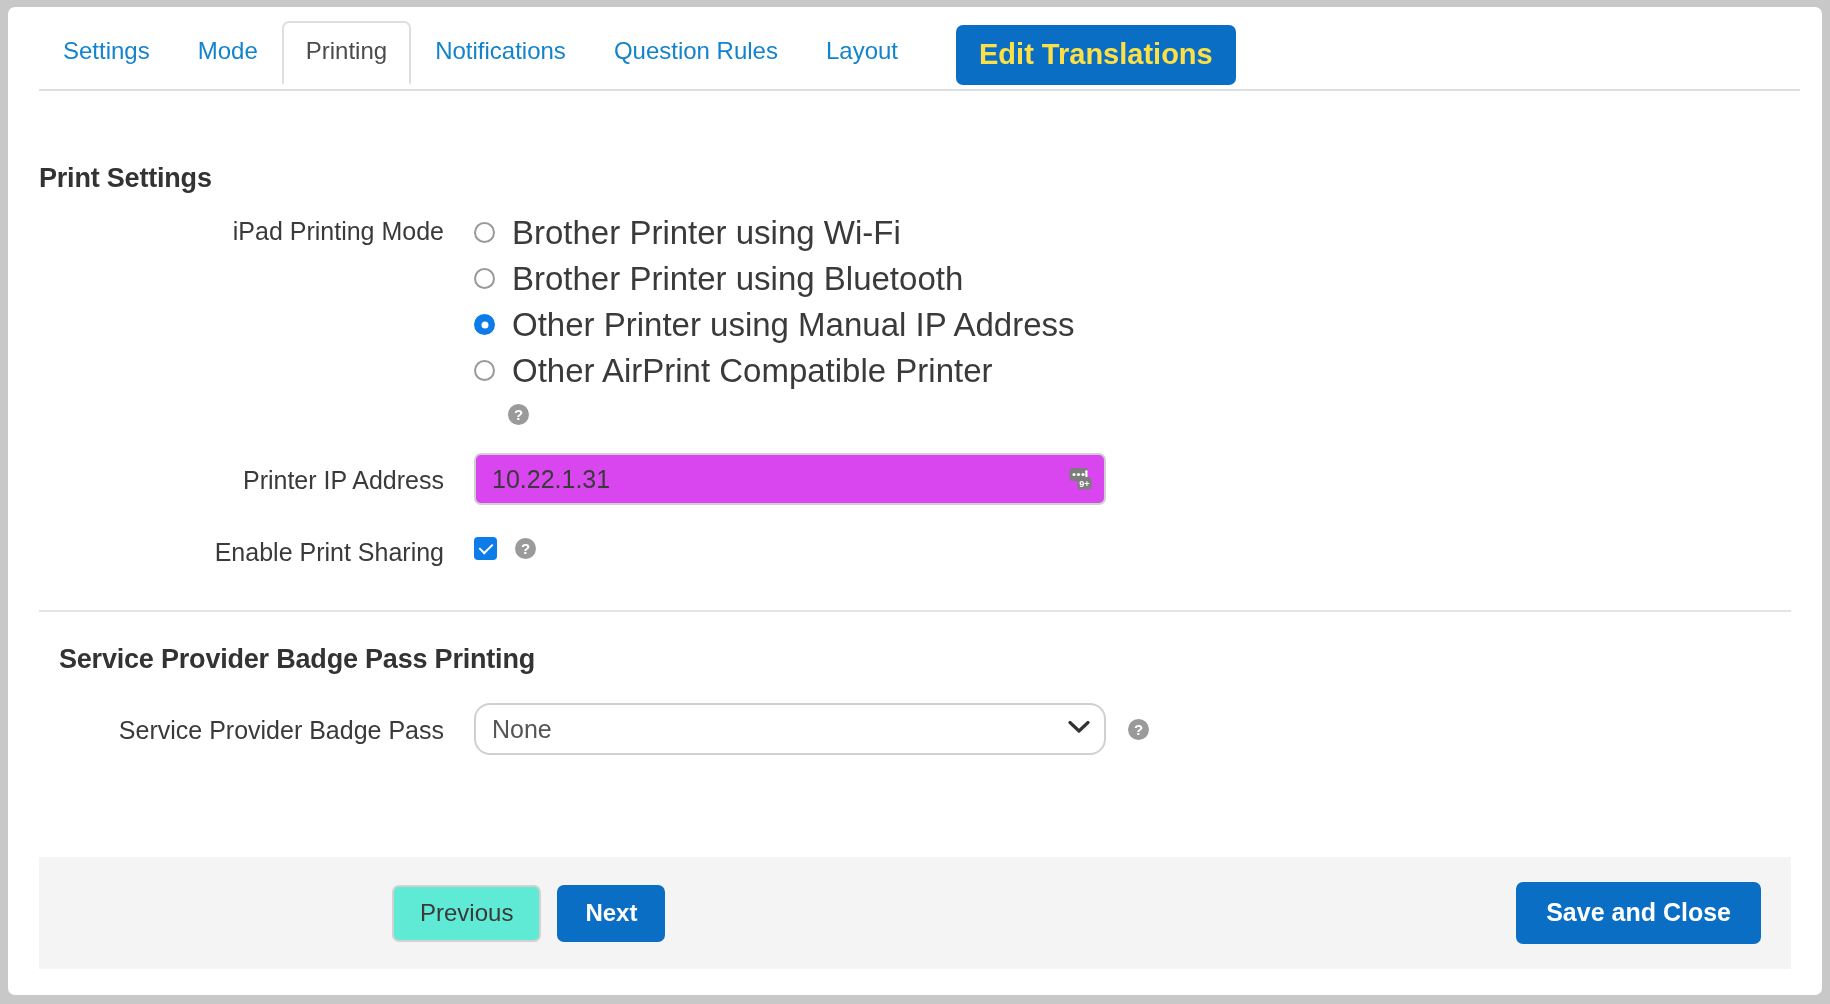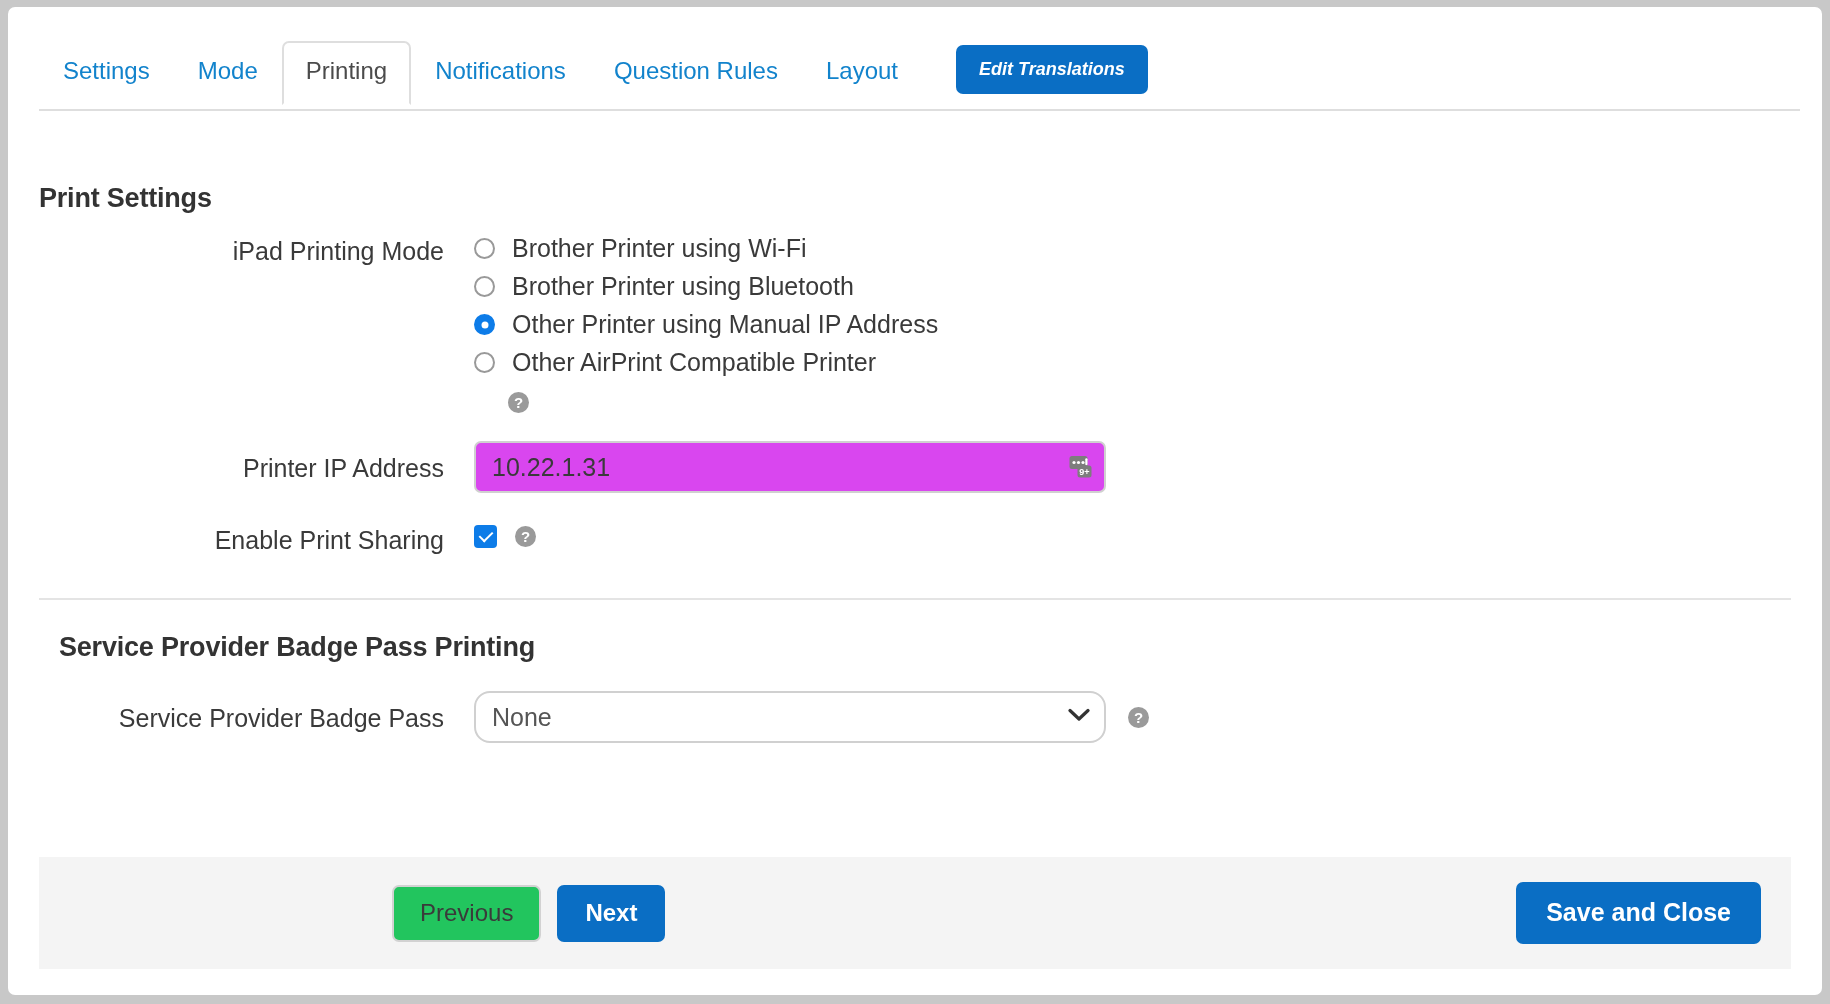--- a/index.html
+++ b/index.html
@@ -25,21 +25,20 @@
     background: #ffffff;
     border-radius: 7px;
     overflow: hidden;
   }
 
   
   .tabbar {
     position: relative;
     height: 84px;
     padding: 16px;
-    margin-top: 20px;
   }
   .tabbar-rule {
     position: absolute;
     left: 31px;
     right: 22px;
     top: 82px;
     height: 2px;
     background: #dedede;
   }
   .tabs {
@@ -70,31 +69,30 @@
     border: 2px solid #dedede;
     border-bottom-color: #ffffff;
     margin-bottom: -2px;
     padding-bottom: 20px;
     z-index: 3;
   }
   .btn-translations {
     margin-left: 34px;
     margin-top: 4px;
     background: #0a6ec4;
-    color: #ffffff;
-    font-size: 18px;
+    color: #fde047;
+    font-size: 29px;
     font-weight: bold;
     border: none;
     border-radius: 7px;
     padding: 15px 23px 16px 23px;
     line-height: 1;
     cursor: pointer;
     white-space: nowrap;
     font-family: "Liberation Sans", sans-serif;
-    font-style: italic;
   }
 
   
   .content {
     position: relative;
     padding: 0 31px;
   }
 
   .section-title {
     font-size: 27px;
@@ -154,21 +152,21 @@
     position: absolute;
     left: 50%;
     top: 50%;
     transform: translate(-50%, -50%);
     width: 7px;
     height: 7px;
     border-radius: 50%;
     background: #ffffff;
   }
   .radio-label {
-    font-size: 25px;
+    font-size: 33px;
     color: #3a3a3a;
     line-height: 1;
   }
 
   .help-icon {
     width: 21px;
     height: 21px;
     border-radius: 50%;
     background: #9a9a9a;
     color: #ffffff;
@@ -300,21 +298,21 @@
   .btn {
     font-size: 24px;
     border-radius: 7px;
     padding: 14px 26px 15px 26px;
     line-height: 1;
     cursor: pointer;
     white-space: nowrap;
     font-family: "Liberation Sans", sans-serif;
   }
   .btn-secondary {
-    background: #22c55e;
+    background: #5eead4;
     color: #3a3a3a;
     border: 2px solid #d2d2d2;
   }
   .btn-primary {
     background: #0a6ec4;
     color: #ffffff;
     border: 2px solid #0a6ec4;
     font-weight: bold;
   }
   .btn-save {

